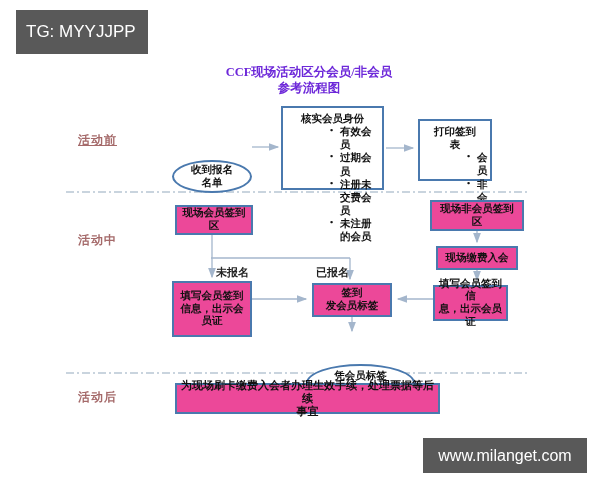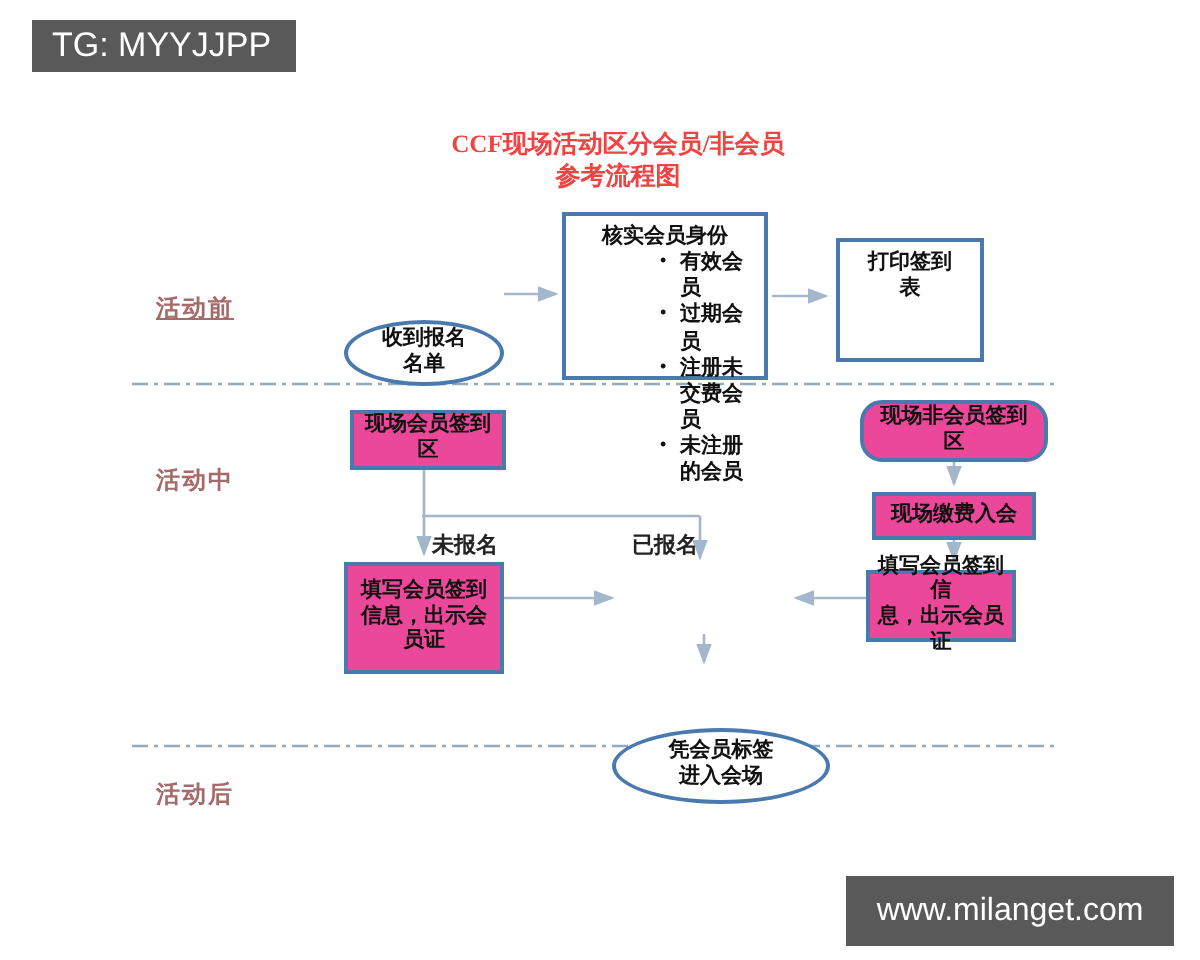--- a/index.html
+++ b/index.html
@@ -5,25 +5,25 @@
   html,body{margin:0;padding:0;background:#fff;}
   .canvas{
     position:relative;width:600px;height:480px;background:#ffffff;overflow:hidden;
     font-family:"Liberation Serif","DejaVu Serif",serif;
   }
   .badge{
     position:absolute;background:#595959;color:#ffffff;
     font-family:"Liberation Sans","DejaVu Sans",sans-serif;
     display:flex;align-items:center;justify-content:center;
   }
-  .badge.tg{left:16px;top:10px;width:122px;height:26px;font-size:17px;justify-content:flex-start;padding-left:10px;}
+  .badge.tg{left:16px;top:10px;width:122px;height:44px;font-size:17px;justify-content:flex-start;padding-left:10px;}
   .badge.site{left:423px;top:438px;width:164px;height:35px;font-size:16px;}
   .title{
     position:absolute;left:199px;top:65px;width:220px;text-align:center;
-    font-weight:bold;font-size:12.5px;color:#ef4444;line-height:1.25;
+    font-weight:bold;font-size:12.5px;color:#6d28d9;line-height:1.25;
   }
   .section-label{
     position:absolute;left:78px;font-weight:bold;font-size:12px;color:#a56a6a;letter-spacing:1px;
   }
   .flow-box{
     position:absolute;border:2px solid #4a79ae;background:#ec4899;color:#111;
     font-weight:bold;font-size:10.5px;line-height:1.2;text-align:center;
     display:flex;align-items:center;justify-content:center;
     white-space:pre-line;box-sizing:border-box;
   }
@@ -82,58 +82,66 @@
   </div>
   <div class="badge site">
     <span>www.milanget.com</span>
   </div>
 
   <div class="title">
     <div>CCF现场活动区分会员/非会员</div>
     <div>参考流程图</div>
   </div>
 
-  <div class="section-label" style="top:146px;text-decoration:underline;">活动前</div>
+  <div class="section-label" style="top:132px;text-decoration:underline;">活动前</div>
   <div class="section-label" style="top:232px;">活动中</div>
   <div class="section-label" style="top:389px;">活动后</div>
 
   <div class="flow-ellipse" style="left:172px;top:131px;width:80px;height:33px;">收到报名
 名单</div>
 
   <div class="list-box" style="left:281px;top:106px;width:103px;height:84px;">
     <div class="heading">核实会员身份</div>
     <ul>
       <li>有效会员</li>
       <li>过期会员</li>
       <li>注册未交费会员</li>
       <li>未注册的会员</li>
     </ul>
   </div>
 
   <div class="list-box" style="left:418px;top:119px;width:74px;height:62px;padding-top:4px;">
     <div class="heading" style="white-space:pre-line;">打印签到
 表</div>
+    <ul>
+      <li>会员</li>
+      <li>非会员</li>
+    </ul>
   </div>
 
   <div class="flow-box" style="left:175px;top:205px;width:78px;height:30px;">现场会员签到
 区</div>
 
-  <div class="flow-box" style="left:430px;top:200px;width:94px;height:31px;border-radius:11px;">现场非会员签到
+  <div class="flow-box" style="left:430px;top:200px;width:94px;height:31px;">现场非会员签到
 区</div>
 
   <div class="flow-box" style="left:436px;top:246px;width:82px;height:24px;">现场缴费入会</div>
 
   <div class="edge-label" style="left:216px;top:265px;">未报名</div>
   <div class="edge-label" style="left:316px;top:265px;">已报名</div>
 
   <div class="flow-box" style="left:172px;top:281px;width:80px;height:56px;">填写会员签到
 信息，出示会
 员证</div>
 
+  <div class="flow-box" style="left:312px;top:283px;width:80px;height:34px;">签到
+发会员标签</div>
 
   <div class="flow-box" style="left:433px;top:285px;width:75px;height:36px;">填写会员签到信
 息，出示会员证</div>
 
   <div class="flow-ellipse" style="left:306px;top:335px;width:109px;height:38px;">凭会员标签
 进入会场</div>
 
+  <div class="flow-box" style="left:175px;top:383px;width:265px;height:31px;font-size:11px;">为现场刷卡缴费入会者办理生效手续，处理票据等后续
+事宜</div>
 
 </div>
 
 </body></html>

